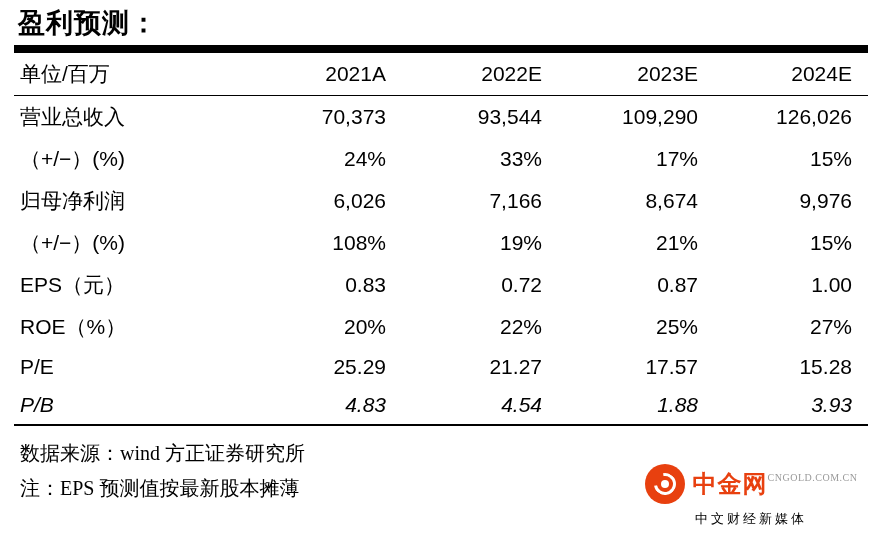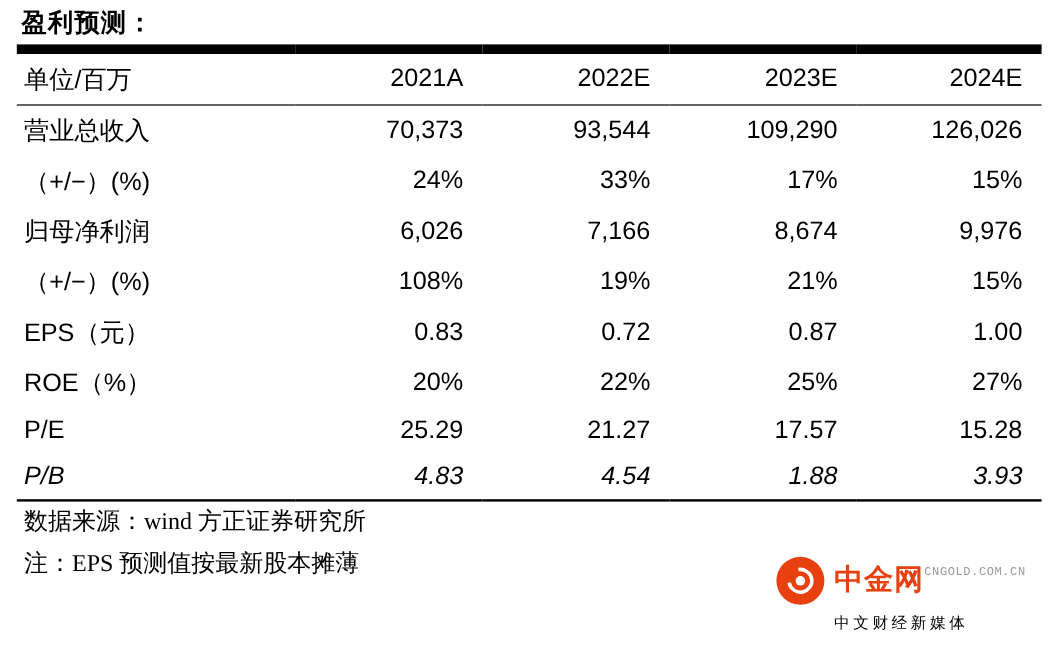--- a/index.html
+++ b/index.html
@@ -17,21 +17,21 @@
   .page {
     position: relative;
     width: 882px;
     height: 538px;
     box-sizing: border-box;
     padding: 0 14px;
   }
   .title {
     font-family: "Liberation Sans", "DejaVu Sans", sans-serif;
     font-weight: bold;
-    font-size: 21px;
+    font-size: 27px;
     letter-spacing: 1px;
     padding: 6px 4px 4px 4px;
     line-height: 1.3;
   }
   table.fin {
     width: 854px;
     border-collapse: collapse;
     table-layout: fixed;
     font-family: "Liberation Sans", "DejaVu Sans", sans-serif;
   }
@@ -71,21 +71,21 @@
   tr.last-row td {
     border-bottom: 2px solid #000;
     font-style: italic;
   }
   .notes {
     font-family: "Liberation Serif", "DejaVu Serif", serif;
     font-size: 20px;
     padding-left: 6px;
   }
   .note-line {
-    padding-top: 4px;
+    padding-top: 14px;
     line-height: 1.35;
     white-space: pre;
   }
   .note-line.second {
     padding-top: 8px;
   }
   .watermark {
     position: absolute;
     right: 16px;
     bottom: 10px;
@@ -136,21 +136,21 @@
   }
   .wm-name {
     font-family: "Liberation Sans", "DejaVu Sans", sans-serif;
     font-size: 24px;
     font-weight: bold;
     color: #e8400f;
     line-height: 1.05;
     letter-spacing: 1px;
   }
   .wm-url {
-    font-family: Liberation Mono, monospace;
+    font-family: Liberation Serif, serif;
     font-size: 10px;
     color: #9a9a9a;
     letter-spacing: 0.5px;
     line-height: 1.3;
   }
   .wm-sub {
     font-family: Liberation Sans, sans-serif;
     font-size: 13px;
     color: #000000;
     letter-spacing: 3px;

